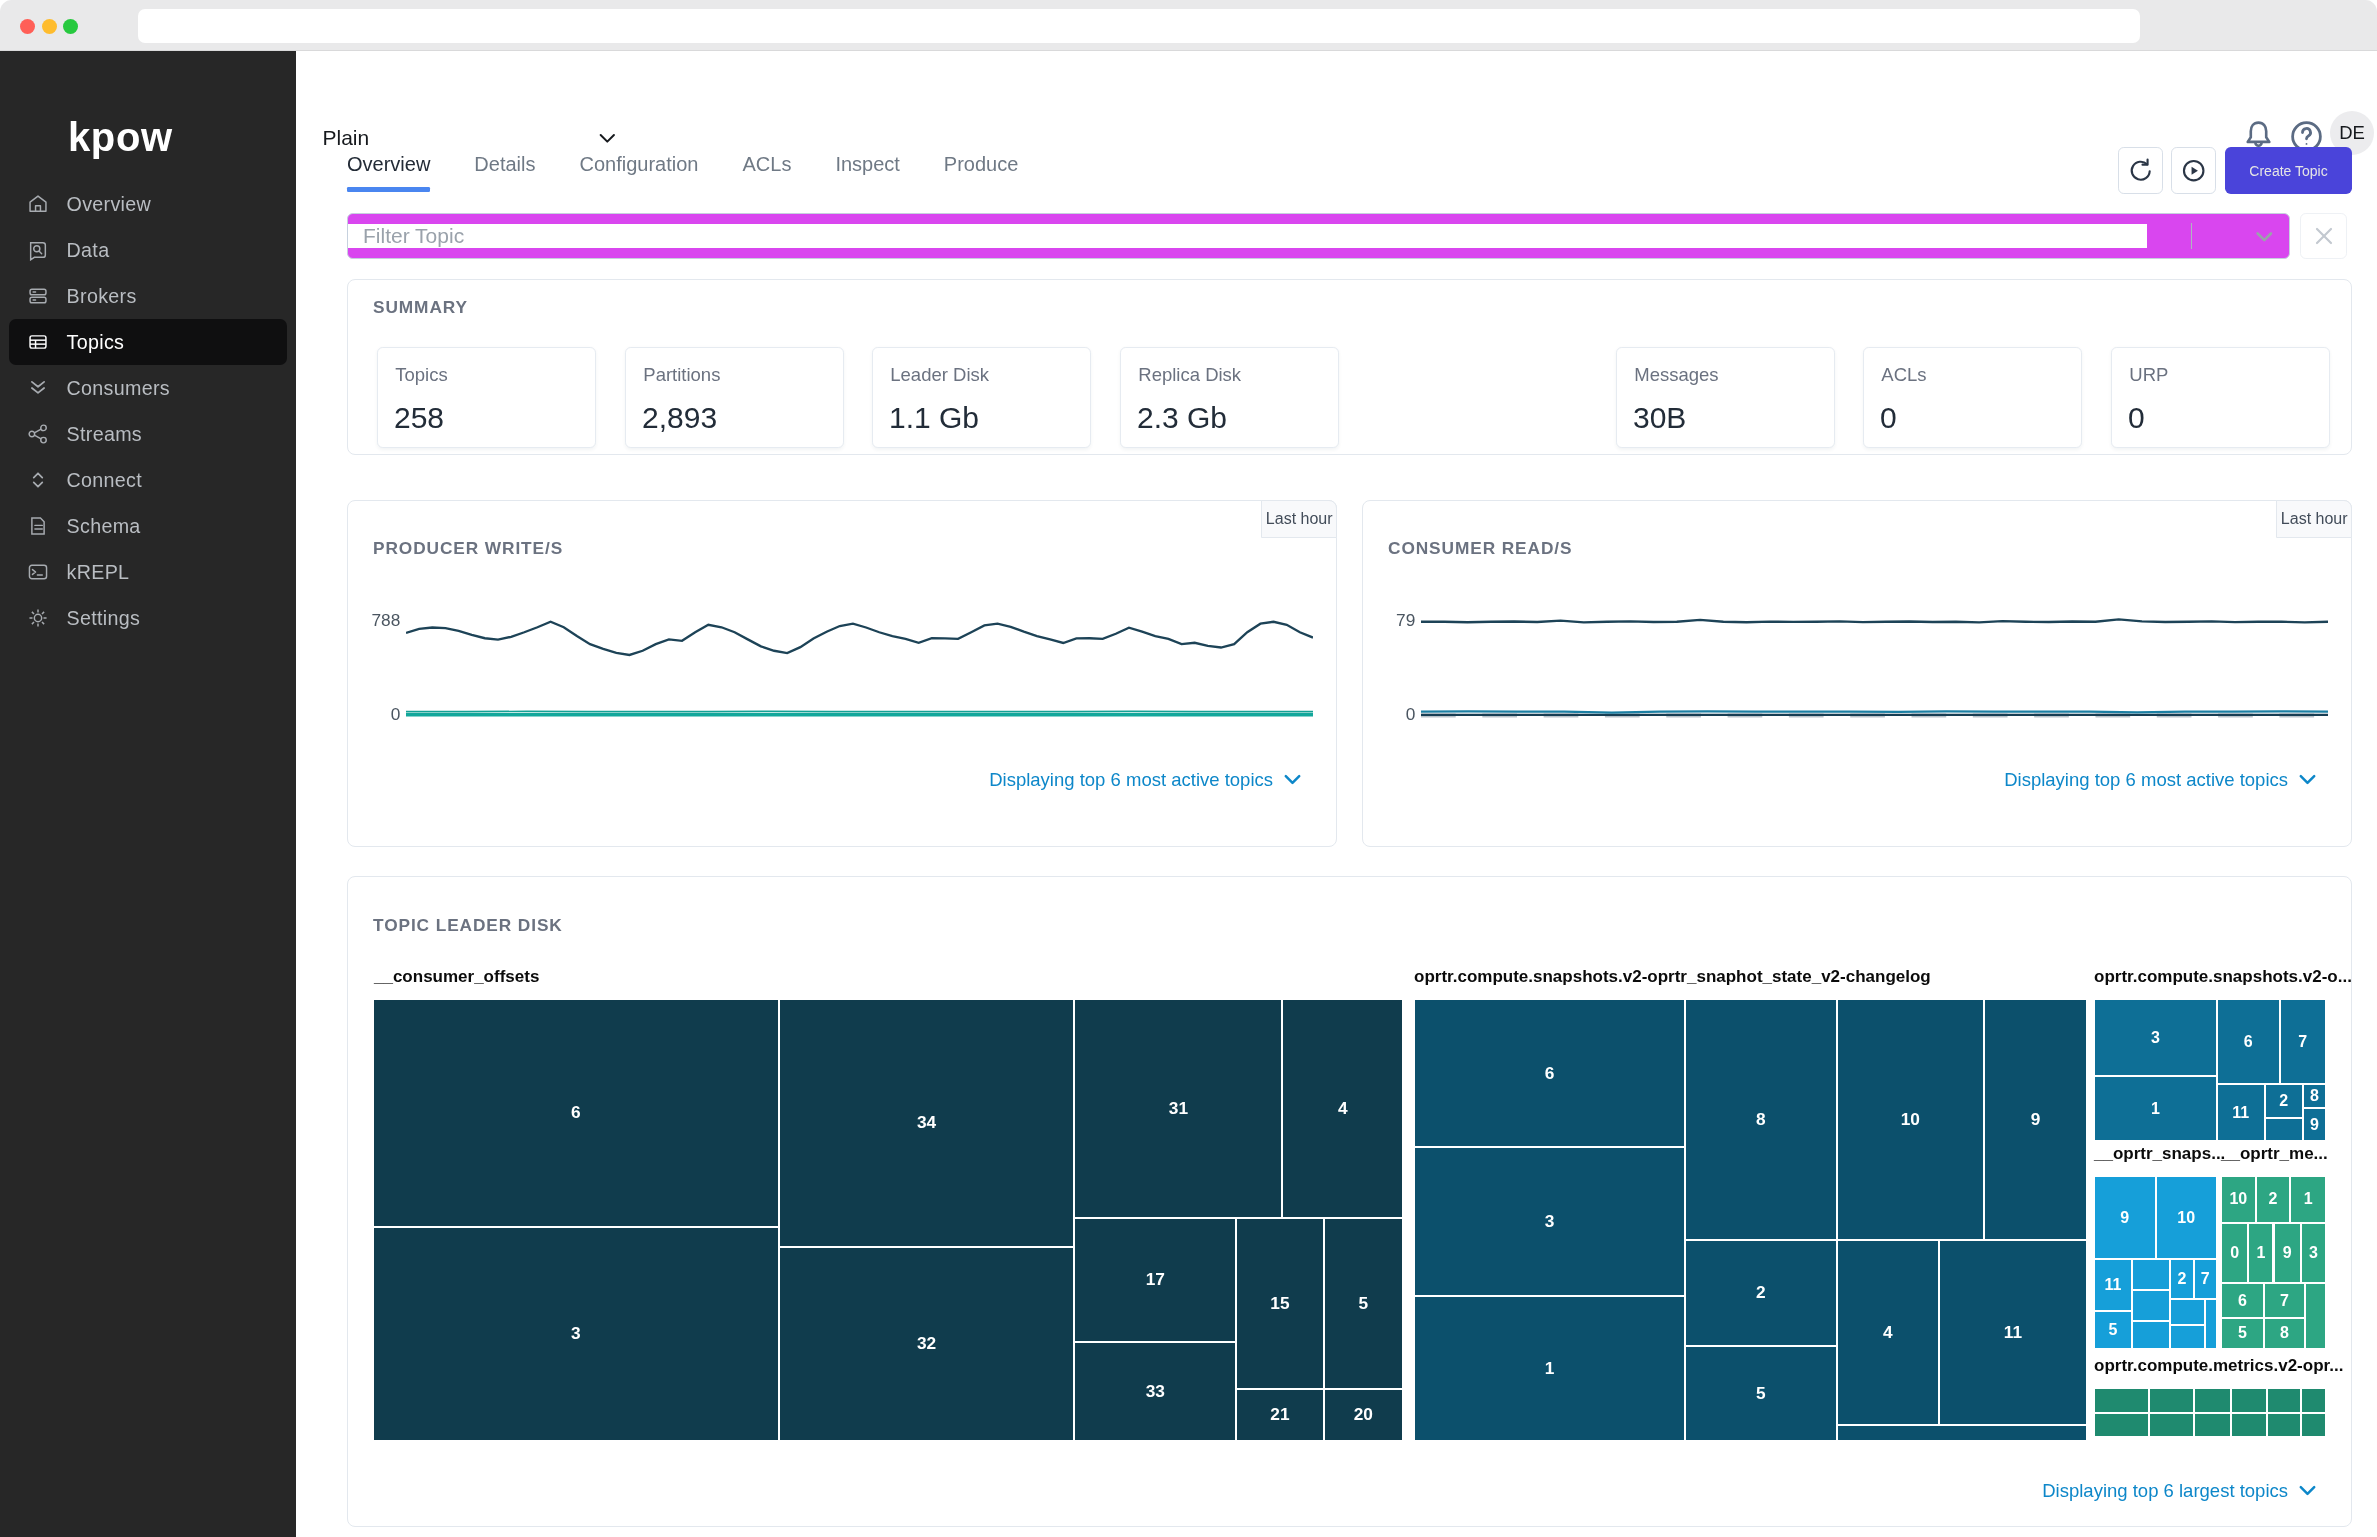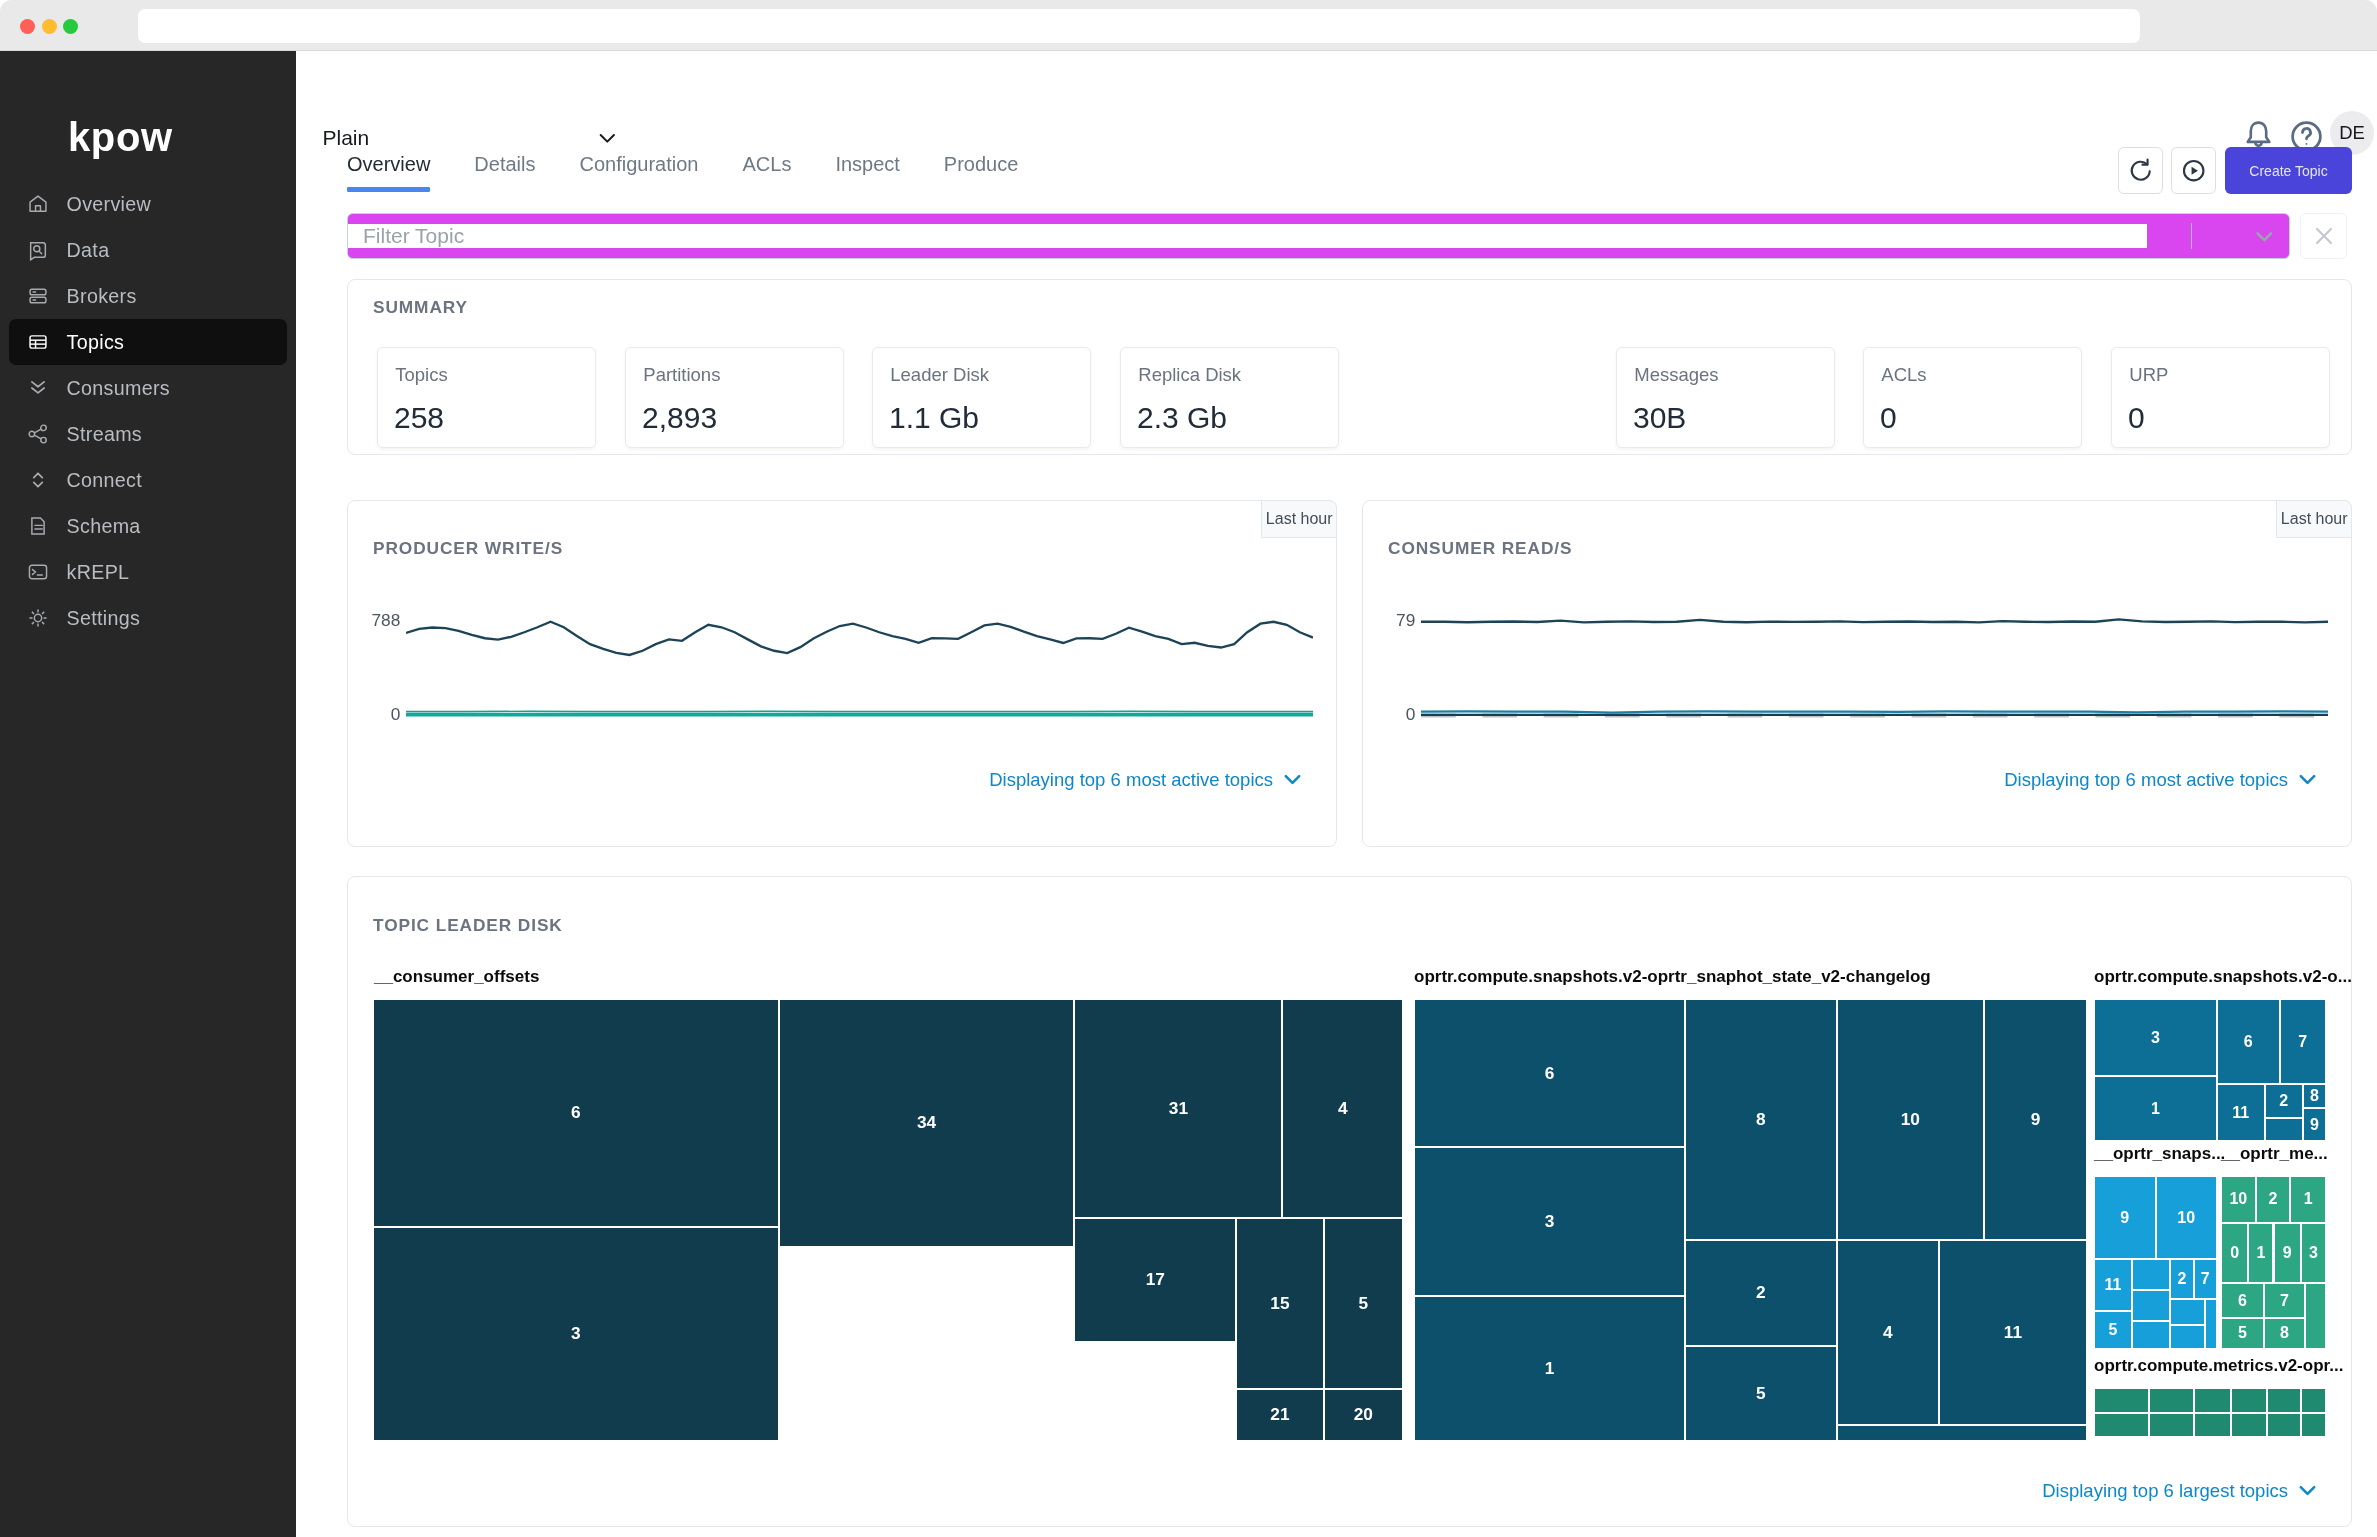--- a/index.html
+++ b/index.html
@@ -305,23 +305,25 @@
     </div>
 
     <div class="card" style="left:39px; top:825px; width:2005px; height:651px;">
       <div class="card-title" style="top:38px;">TOPIC LEADER DISK</div>
       <div id="treemap" style="position:absolute; inset:0;">
           <div class="tlabel" style="left: 26px; top: 90px;">__consumer_offsets</div>
           <div class="tsection" style="left: 25px; top: 122px; width: 1030px; height: 442px;">
             <div class="tcell" style="left: 0%; top: 0%; width: 39.4%; height: 51.5%; background: rgb(16, 60, 77);">6</div>
             <div class="tcell" style="left: 0%; top: 51.5%; width: 39.4%; height: 48.5%; background: rgb(16, 60, 77);">3</div>
             <div class="tcell" style="left: 39.4%; top: 0%; width: 28.7%; height: 56%; background: rgb(16, 60, 77);">34</div>
+            <div class="tcell" style="left: 39.4%; top: 56%; width: 28.7%; height: 44%; background: rgb(16, 60, 77);">32</div>
             <div class="tcell" style="left: 68.1%; top: 0%; width: 20.2%; height: 49.5%; background: rgb(16, 60, 77);">31</div>
             <div class="tcell" style="left: 88.3%; top: 0%; width: 11.7%; height: 49.5%; background: rgb(16, 60, 77);">4</div>
             <div class="tcell" style="left: 68.1%; top: 49.5%; width: 15.7%; height: 28%; background: rgb(16, 60, 77);">17</div>
+            <div class="tcell" style="left: 68.1%; top: 77.5%; width: 15.7%; height: 22.5%; background: rgb(16, 60, 77);">33</div>
             <div class="tcell" style="left: 83.8%; top: 49.5%; width: 8.5%; height: 38.7%; background: rgb(16, 60, 77);">15</div>
             <div class="tcell" style="left: 92.3%; top: 49.5%; width: 7.7%; height: 38.7%; background: rgb(16, 60, 77);">5</div>
             <div class="tcell" style="left: 83.8%; top: 88.2%; width: 8.5%; height: 11.8%; background: rgb(16, 60, 77);">21</div>
             <div class="tcell" style="left: 92.3%; top: 88.2%; width: 7.7%; height: 11.8%; background: rgb(16, 60, 77);">20</div>
           </div>
           <div class="tlabel" style="left: 1066px; top: 90px;">oprtr.compute.snapshots.v2-oprtr_snaphot_state_v2-changelog</div>
           <div class="tsection" style="left: 1066px; top: 122px; width: 673px; height: 442px;">
             <div class="tcell" style="left: 0%; top: 0%; width: 40.3%; height: 33.5%; background: rgb(12, 80, 108);">6</div>
             <div class="tcell" style="left: 0%; top: 33.5%; width: 40.3%; height: 33.7%; background: rgb(12, 80, 108);">3</div>
             <div class="tcell" style="left: 0%; top: 67.2%; width: 40.3%; height: 32.8%; background: rgb(12, 80, 108);">1</div>

